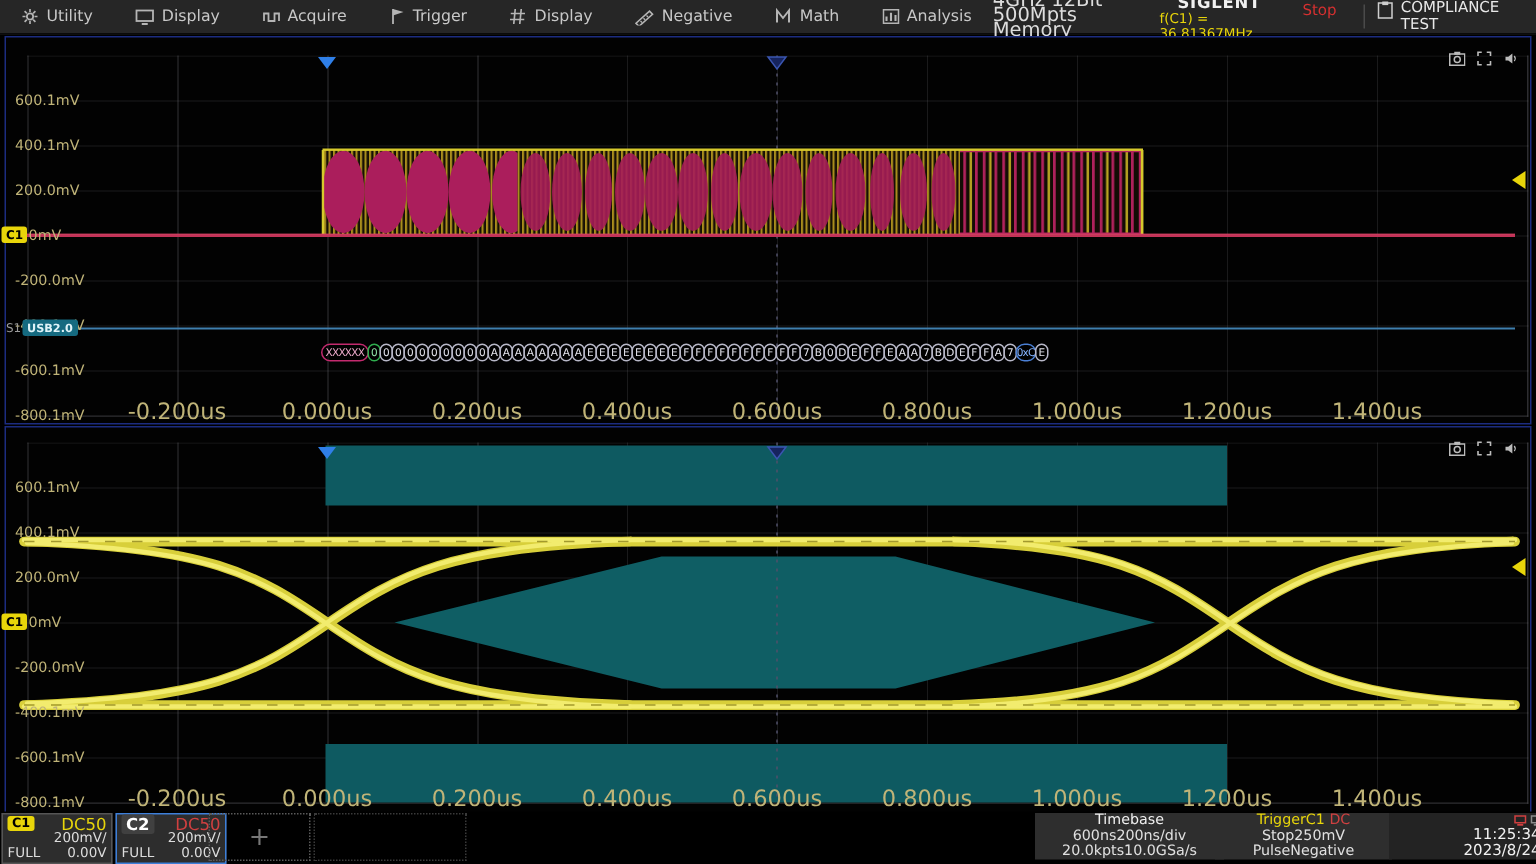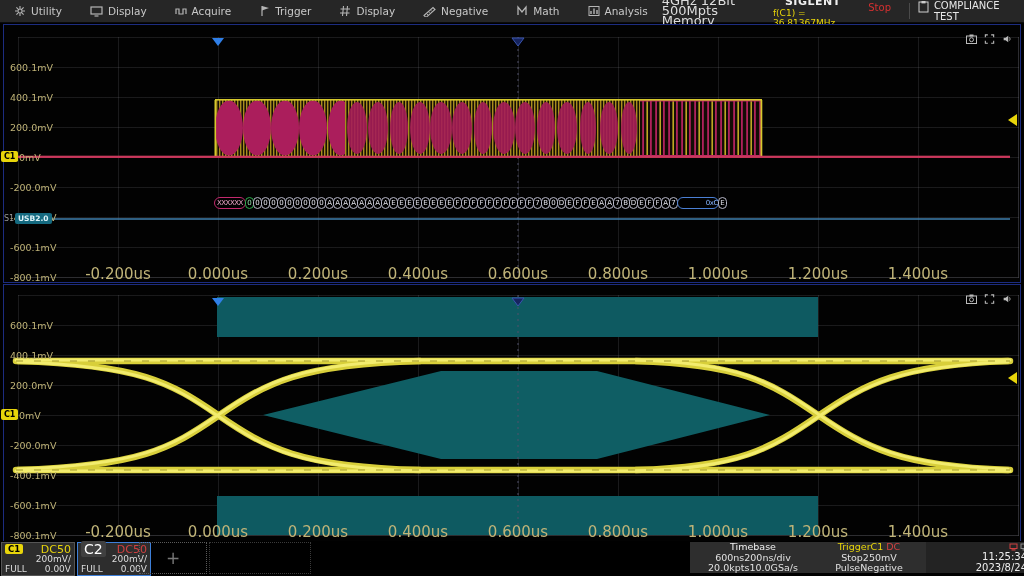--- a/index.html
+++ b/index.html
@@ -29,27 +29,27 @@
   .ylabels span{height:30px;display:flex;align-items:center;color:#c0b478;font-size:9.5px;}
   .xlabels{left:68px;width:900px;height:12px;display:flex;z-index:6;}
   .xlabels span{width:100px;text-align:center;color:#c0b478;font-size:15px;}
   .corner-icons{display:flex;gap:7px;z-index:6;}
   .ch-badge-g{background:#e8d50a;color:#000;font-size:8px;font-weight:bold;padding:0 3px;border-radius:2px;
      height:11px;line-height:11px;z-index:7;}
   .s1-label{color:#9a9a9a;font-size:8px;z-index:7;}
   .bus-badge{background:#156a80;color:#dff3f8;font-size:7.5px;padding:1px 3px;border-radius:2px;z-index:7;}
   svg.layer{position:absolute;left:0;top:0;z-index:3;}
   
-  #tokens{left:214px;top:196px;height:13px;display:flex;align-items:center;white-space:nowrap;z-index:8;}
+  #tokens{left:214px;top:228px;height:13px;display:flex;align-items:center;white-space:nowrap;z-index:8;}
   #tokens span{display:inline-block;min-width:7px;height:10px;line-height:10px;text-align:center;
      font-size:7px;border:1px solid #b8b8c8;border-radius:7px;color:#e2e2ea;margin-right:-1px;
      letter-spacing:-.5px;background:rgba(0,0,0,.55);}
   #tokens span.tk-x{border-color:#c32a6e;color:#eaa8c8;padding:0 2px;}
   #tokens span.tk-g{border-color:#2fae4e;color:#8fe0a5;}
-  #tokens span.tk-b{border-color:#4a7fd4;color:#85b4ff;padding-left:28px;}
+  #tokens span.tk-b{border-color:#4a7fd4;color:#85b4ff;}
   
   #statusbar{left:0;top:541px;width:1024px;height:35px;background:#000;}
   #chrow{left:1px;top:1px;display:flex;gap:2px;}
   .chbox{width:66px;height:30px;background:#2d2d2d;border:1px solid #555;padding:1px 3px;font-size:9px;color:#ddd;}
   .chbox.selected{border:1px solid #3d7fd9;}
   .chrowline{display:flex;justify-content:space-between;align-items:center;height:10px;}
   .ch-coup{font-size:11px;}
   .addbox{width:66px;height:30px;border:1px dotted #5a5a5a;color:#777;display:flex;align-items:center;justify-content:center;font-size:17px;}
   .addbox2{width:100px;height:30px;border:1px dotted #3a3a3a;}
   .infobox{position:absolute;top:1px;height:31px;background:#2e2e2e;color:#e0e0e0;font-size:9.5px;padding:0 4px;}
@@ -412,21 +412,21 @@
         <div class="chrowline" style="justify-content:flex-end;">
           <span>200mV/</span>
         </div>
         <div class="chrowline">
           <span>FULL</span>
           <span>0.00V</span>
         </div>
       </div>
       <div class="chbox selected">
         <div class="chrowline">
-          <span class="ch-badge" style="font-weight: normal; font-size: 14px; padding: 0px 3px; border-radius: 2px; background: #404040; color: rgb(255, 255, 255);">C2</span>
+          <span class="ch-badge" style="font-weight: bold; font-size: 11px; padding: 0px 3px; border-radius: 2px; background: #404040; color: rgb(255, 255, 255);">C2</span>
           <span class="ch-coup" style="color: rgb(208, 64, 64);">DC50</span>
         </div>
         <div class="chrowline" style="justify-content:flex-end;">
           <span>200mV/</span>
         </div>
         <div class="chrowline">
           <span>FULL</span>
           <span>0.00V</span>
         </div>
       </div>

